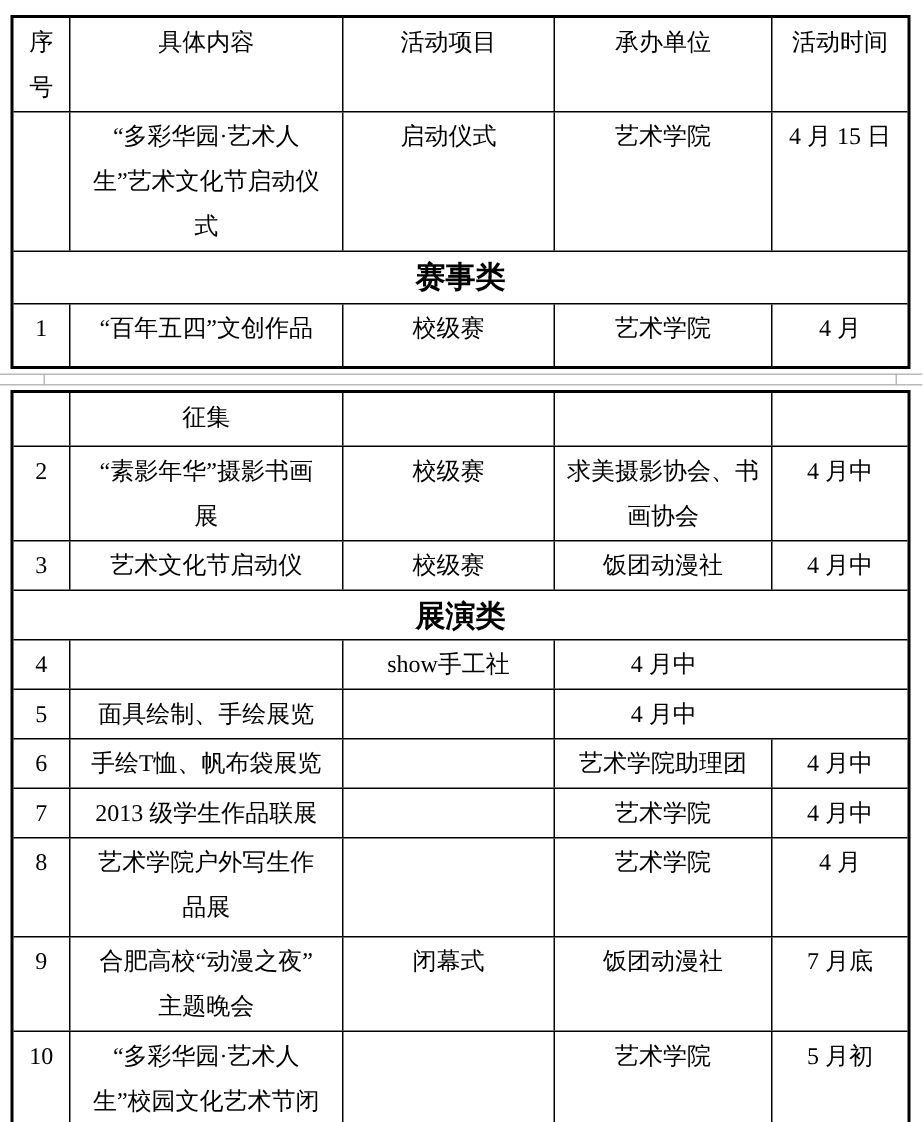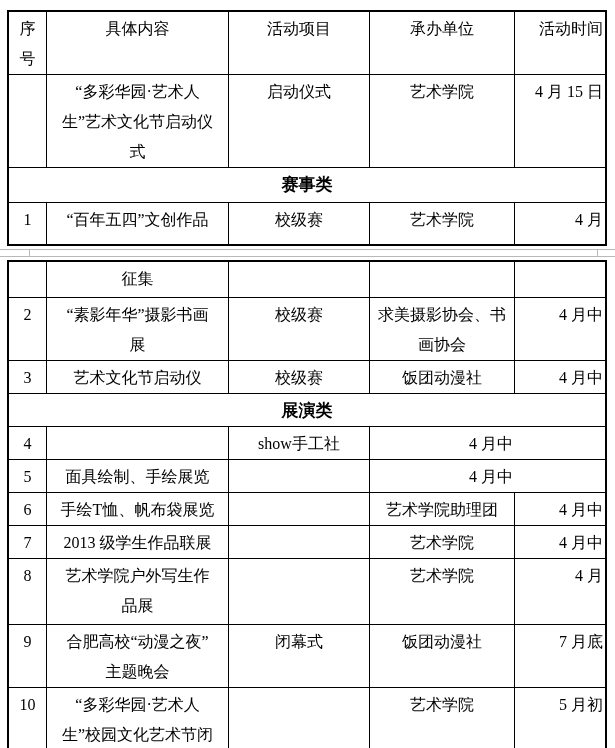--- a/index.html
+++ b/index.html
@@ -22,25 +22,25 @@
   .td{
     box-sizing:border-box;
     border-right:1px solid #000;
     text-align:center;
     font-size:16px;line-height:30px;
     padding:2px 6px 0 6px;
     white-space:pre-line;
     overflow:hidden;
   }
   .td:last-child{border-right:none;}
-  .c-time{padding-left:2px;padding-right:2px;text-align:right;}
+  .c-time{padding-left:2px;padding-right:2px;}
   .srow{
     display:block;
     text-align:center;font-weight:bold;
-    font-size:17px;line-height:30px;padding-top:2px;
+    font-size:20px;line-height:30px;padding-top:2px;
     border-bottom:1px solid #000;
   }
   
   .pbreak{position:relative;height:14px;width:615px;margin-left:-7px;}
   .pbreak .hl{position:absolute;left:0;right:0;height:1px;background:#b9b9b9;}
   .pbreak .hl.t{top:3px;}
   .pbreak .hl.b{bottom:3px;}
   .pbreak .vt{position:absolute;top:3px;bottom:3px;width:1px;background:#b9b9b9;}
   .pbreak .vt.l{left:29px;}
   .pbreak .vt.r{left:597px;}

